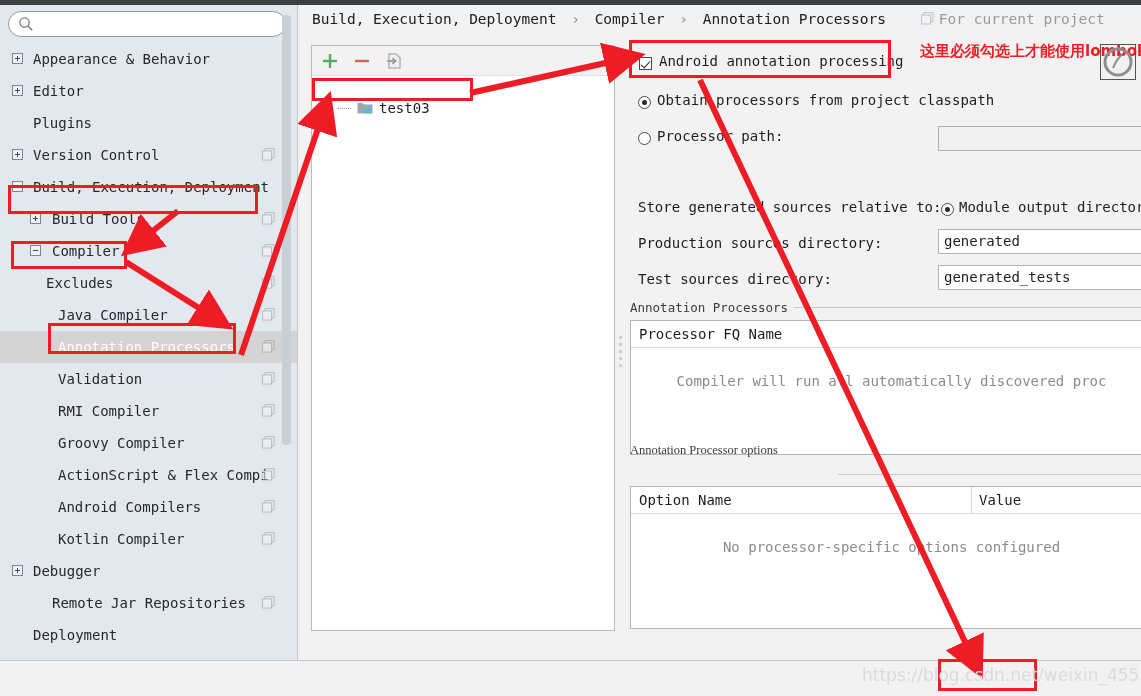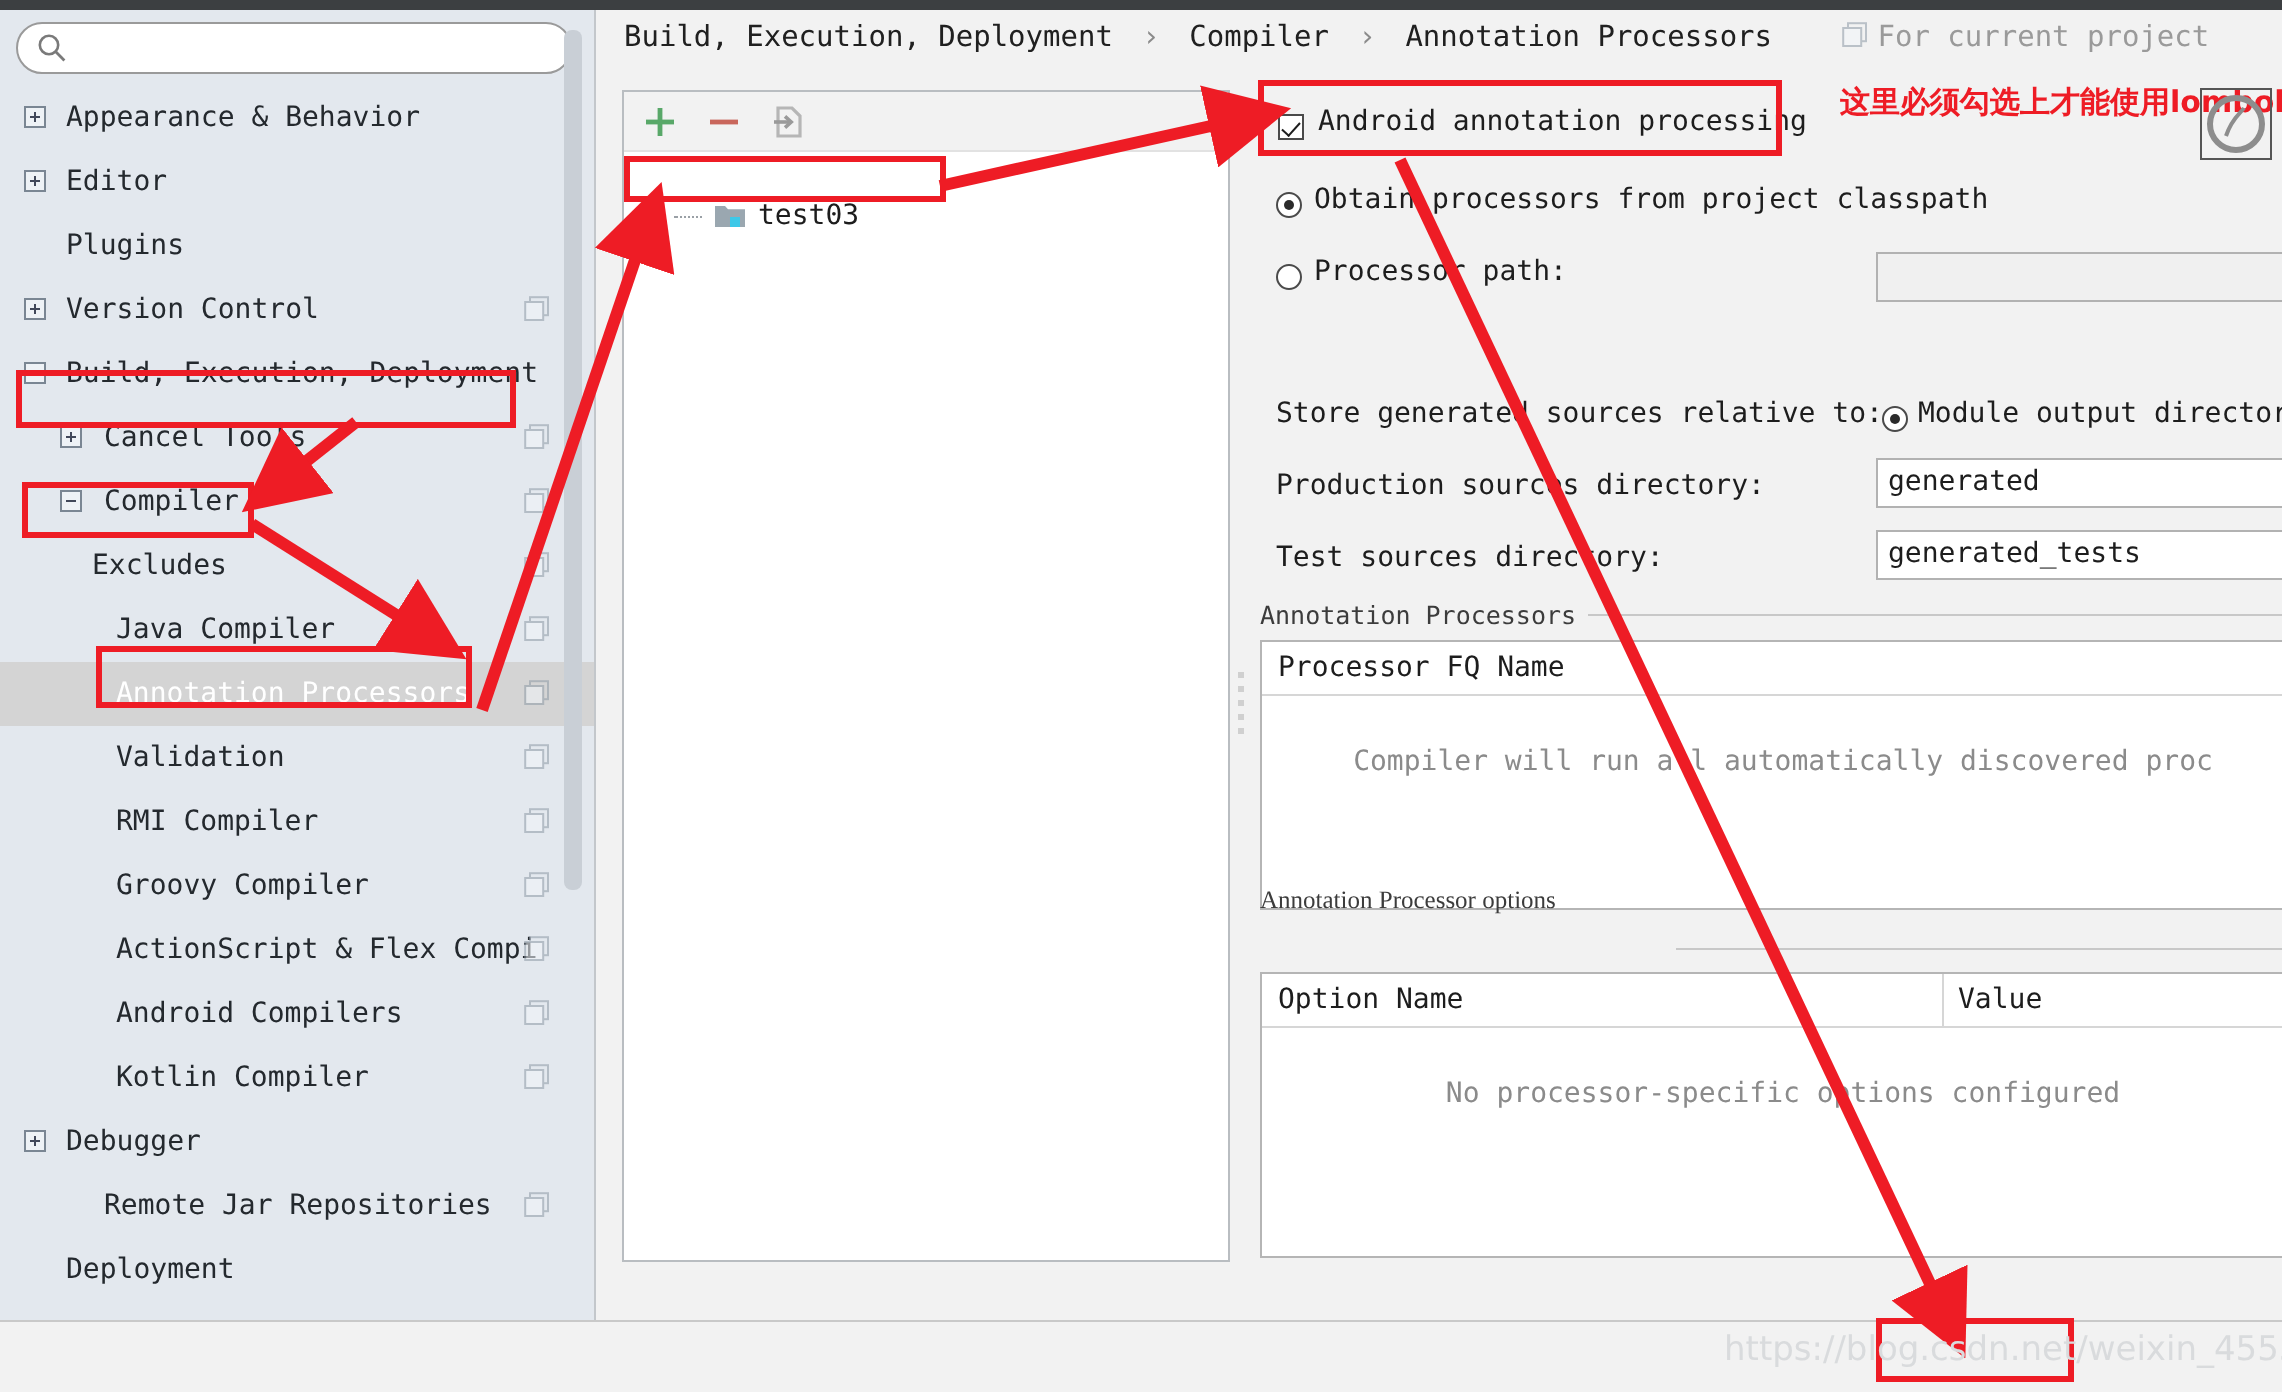--- a/index.html
+++ b/index.html
@@ -177,21 +177,21 @@
             <rect x="3" y="0.6" width="9" height="9" fill="none" stroke="#8e9aa6" stroke-width="1"></rect>
             <rect x="0.6" y="3" width="9" height="9" fill="#f2f6fa" stroke="#8e9aa6" stroke-width="1"></rect>
           </svg>
         </div>
         <div class="trow">
           <span class="twist" style="left: 12px;"></span>
           <span class="tlabel" style="left: 33px;">Build, Execution, Deployment</span>
         </div>
         <div class="trow">
           <span class="twist plus" style="left: 30px;"></span>
-          <span class="tlabel" style="left: 52px;">Cancel Tools</span>
+          <span class="tlabel" style="left: 52px;">Build Tools</span>
           <svg class="copyico" viewBox="0 0 13 13">
             <rect x="3" y="0.6" width="9" height="9" fill="none" stroke="#8e9aa6" stroke-width="1"></rect>
             <rect x="0.6" y="3" width="9" height="9" fill="#f2f6fa" stroke="#8e9aa6" stroke-width="1"></rect>
           </svg>
         </div>
         <div class="trow">
           <span class="twist" style="left: 30px;"></span>
           <span class="tlabel" style="left: 52px;">Compiler</span>
           <svg class="copyico" viewBox="0 0 13 13">
             <rect x="3" y="0.6" width="9" height="9" fill="none" stroke="#8e9aa6" stroke-width="1"></rect>

